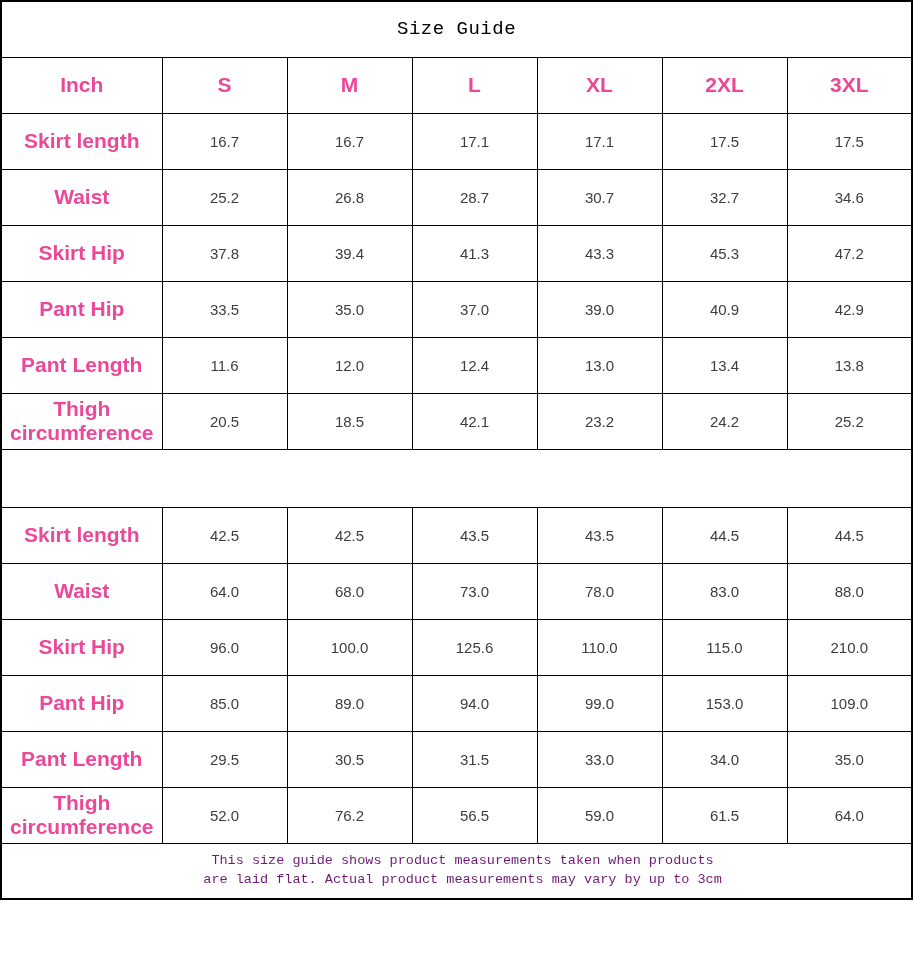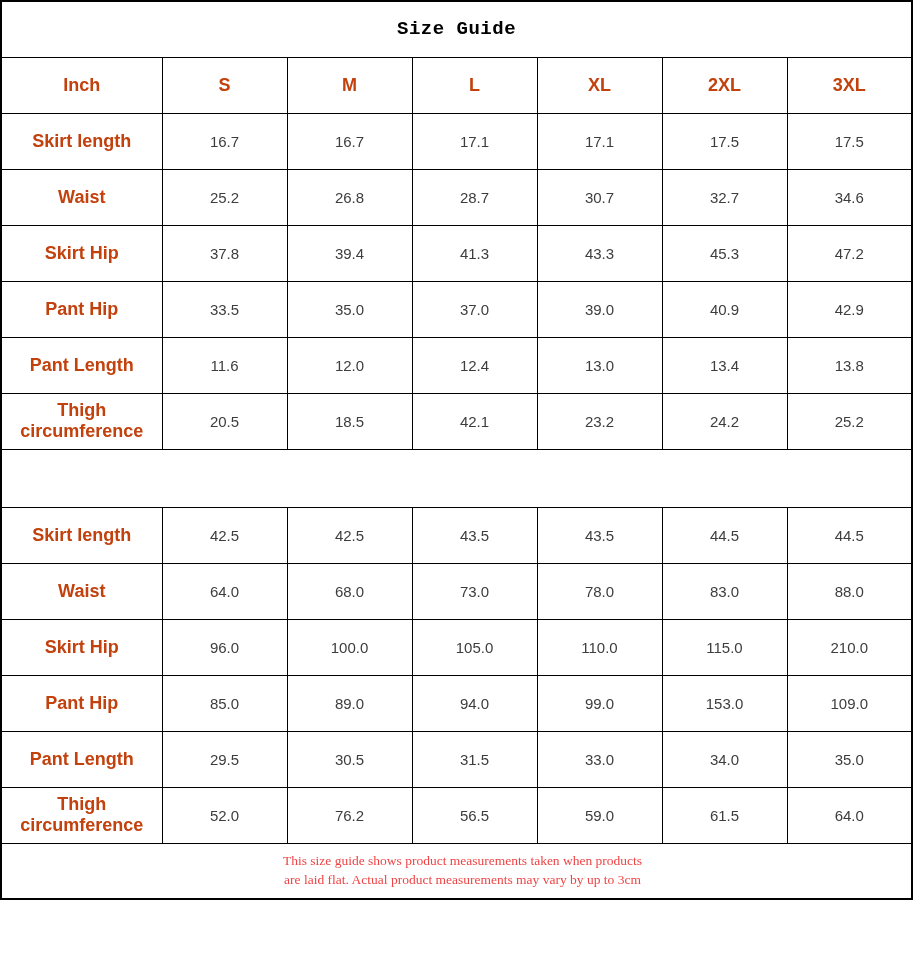--- a/index.html
+++ b/index.html
@@ -26,42 +26,42 @@
     background: #ffffff;
   }
   tr.r-title  { height: 56px; }
   tr.r-head   { height: 56px; }
   tr.r-data   { height: 56px; }
   tr.r-gap    { height: 58px; }
   tr.r-footer { height: 56px; }
   td.title-cell {
     font-family: "Liberation Mono", "DejaVu Sans Mono", monospace;
     font-size: 19px;
-    font-weight: 700;
+    font-weight: 400;
     color: #000000;
     letter-spacing: 0.5px;
   }
   th.unit-cell, th.size-head-cell, th.label-cell {
     font-weight: bold;
-    font-size: 18px;
-    color: #c2410c;
+    font-size: 21px;
+    color: #ec4899;
   }
   td.value-cell {
     font-size: 15px;
     color: #3d3d3d;
   }
   td.gap-cell {
     border-left: none;
     border-right: none;
   }
   td.footer-cell {
-    font-family: Liberation Serif, serif;
+    font-family: Liberation Mono, monospace;
     font-size: 13.5px;
     line-height: 19px;
-    color: #ef4444;
+    color: #701a75;
     border-left: none;
     border-right: none;
     padding: 4px 0 6px 12px;
   }
 </style>
 </head>
 <body>
 
 <table class="size-guide">
   <colgroup>
@@ -160,21 +160,21 @@
         <td class="value-cell">68.0</td>
         <td class="value-cell">73.0</td>
         <td class="value-cell">78.0</td>
         <td class="value-cell">83.0</td>
         <td class="value-cell">88.0</td>
       </tr>
       <tr class="r-data">
         <th class="label-cell">Skirt Hip</th>
         <td class="value-cell">96.0</td>
         <td class="value-cell">100.0</td>
-        <td class="value-cell">105.0</td>
+        <td class="value-cell">125.6</td>
         <td class="value-cell">110.0</td>
         <td class="value-cell">115.0</td>
         <td class="value-cell">210.0</td>
       </tr>
       <tr class="r-data">
         <th class="label-cell">Pant Hip</th>
         <td class="value-cell">85.0</td>
         <td class="value-cell">89.0</td>
         <td class="value-cell">94.0</td>
         <td class="value-cell">99.0</td>

